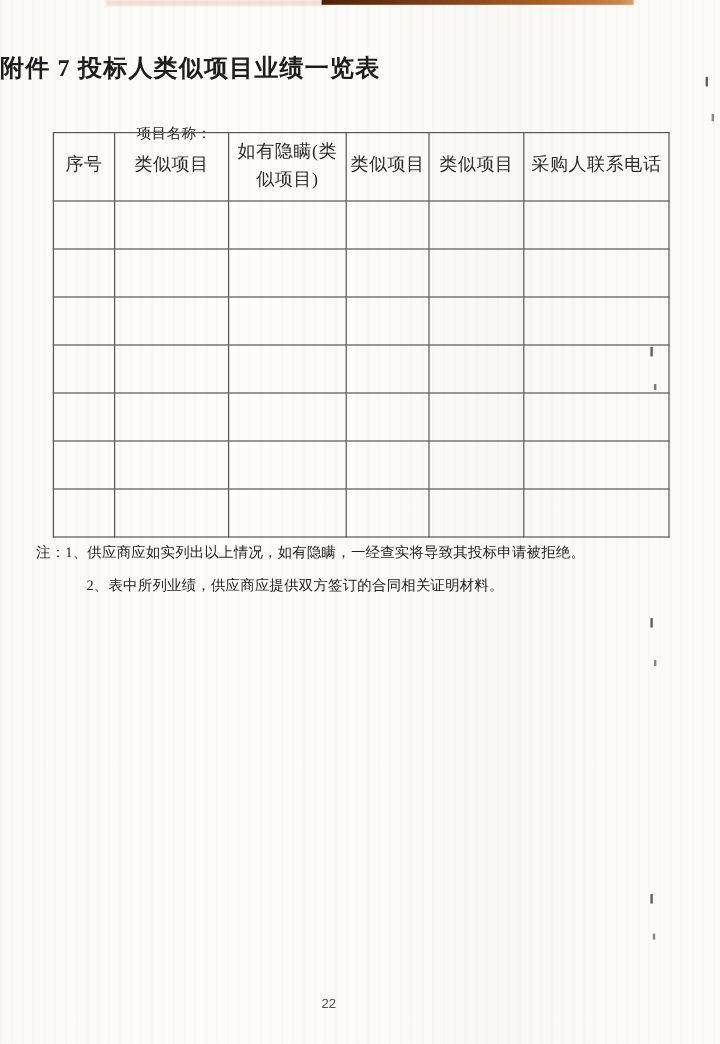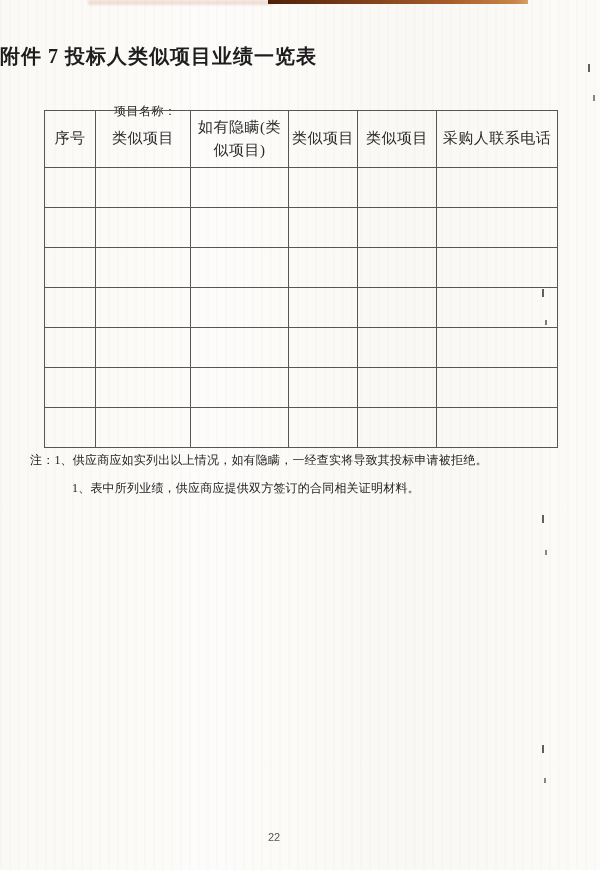--- a/index.html
+++ b/index.html
@@ -175,21 +175,21 @@
           <td></td>
           <td></td>
           <td></td>
           <td></td>
         </tr>
       </tbody>
   </table>
 
   <div class="notes">
     <div class="note-line1">注：1、供应商应如实列出以上情况，如有隐瞒，一经查实将导致其投标申请被拒绝。</div>
-    <div class="note-line2">1、表中所列业绩，供应商应提供双方签订的合同相关证明材料。</div>
+    <div class="note-line2">2、表中所列业绩，供应商应提供双方签订的合同相关证明材料。</div>
   </div>
 
   <div class="pagenum">22</div>
 
   <div class="tick t1"></div>
   <div class="tick t2"></div>
   <div class="tick t3"></div>
   <div class="tick t4"></div>
   <div class="tick t5"></div>
   <div class="tick t6"></div>

